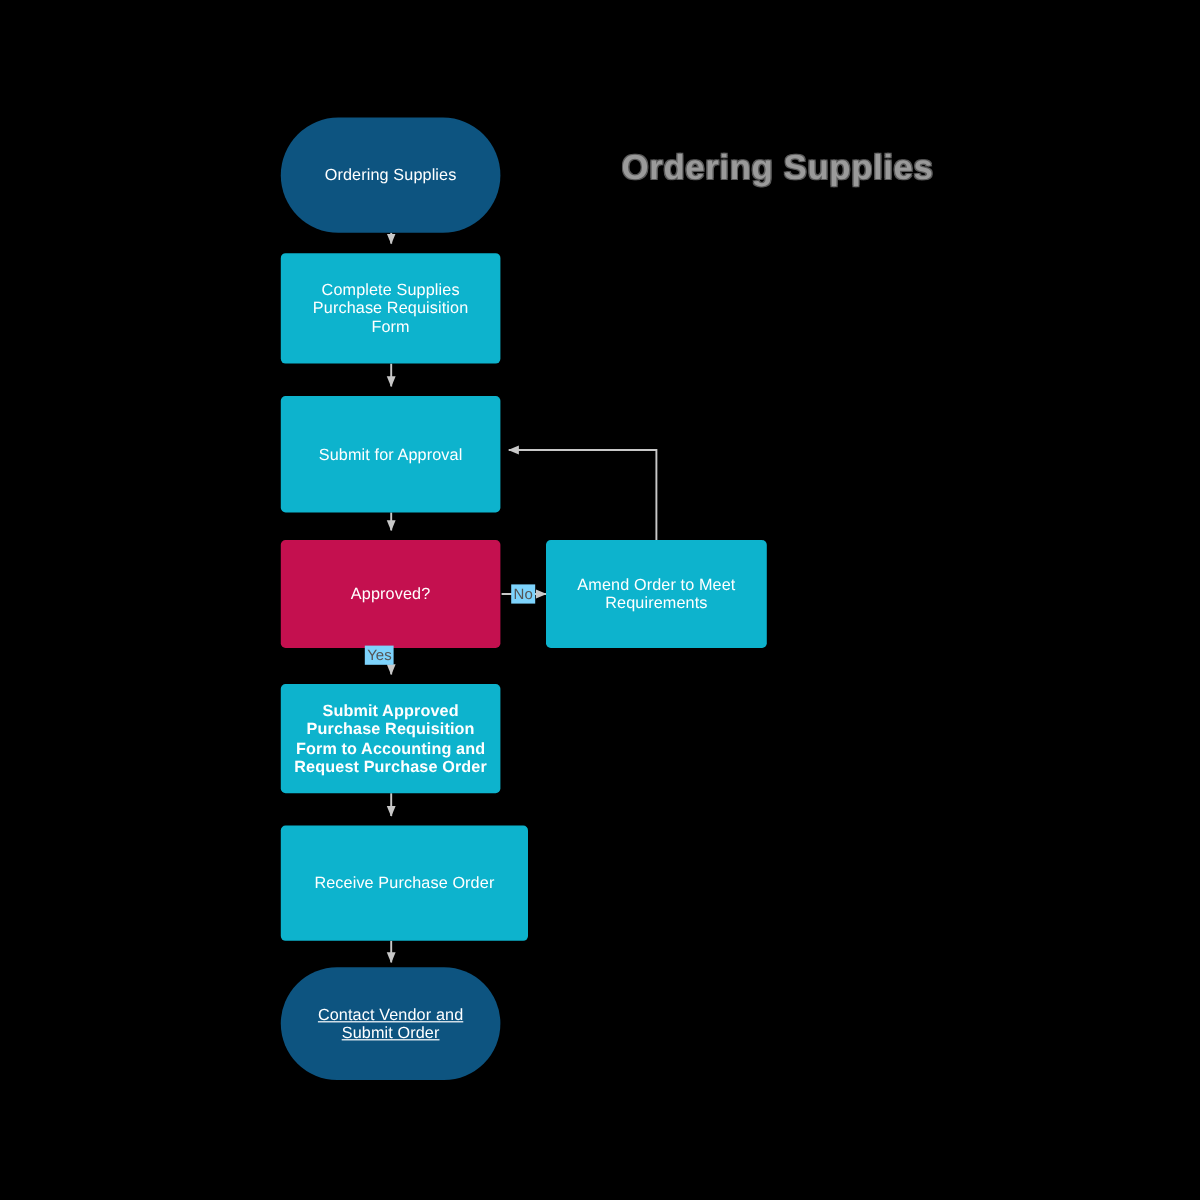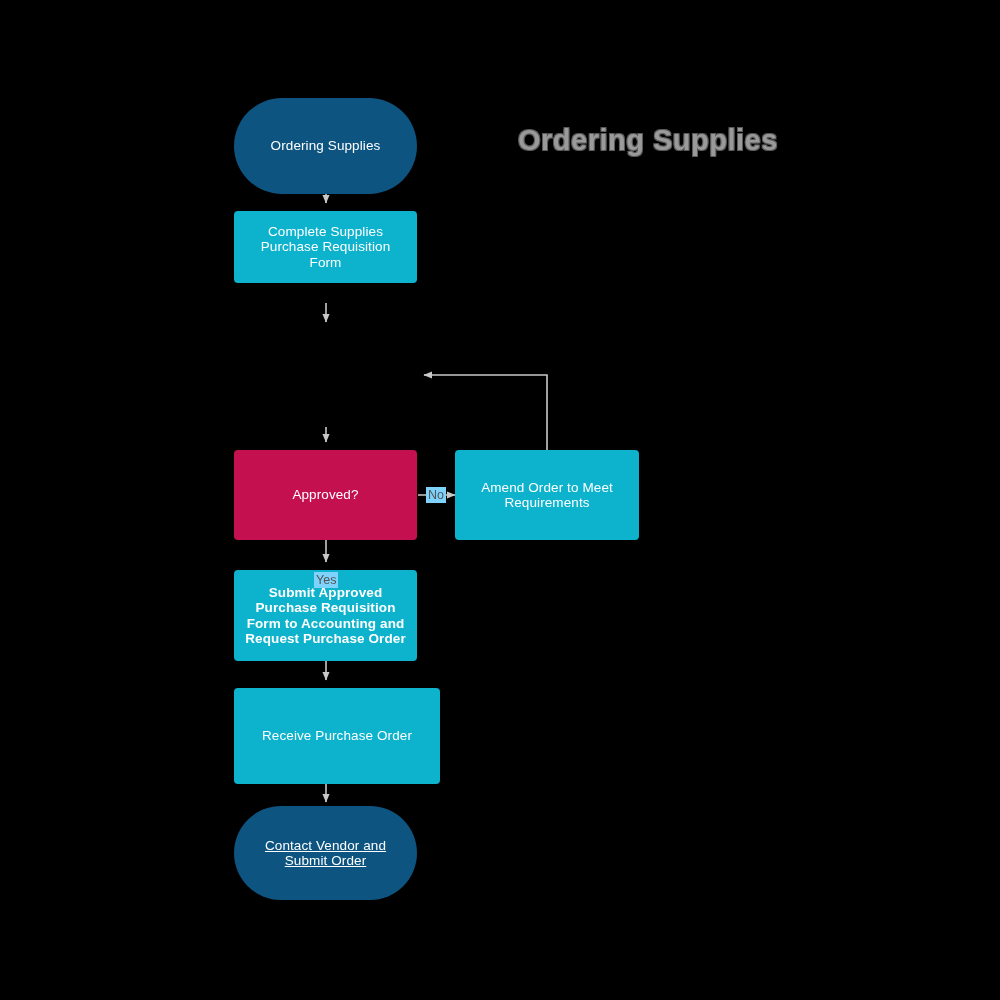--- a/index.html
+++ b/index.html
@@ -105,26 +105,29 @@
 
     <path d="M326,784 L326,802" stroke="#c8c8c8" stroke-width="1.6" fill="none" marker-end="url(#arrowhead)"></path>
   </svg>
 
   <div class="diagram-title" style="left:518px; top:124px;">Ordering Supplies</div>
 
   <div class="node node-terminator" style="left:234px; top:98px; width:183px; height:96px;">
     <span class="node-label">Ordering Supplies</span>
   </div>
 
-  <div class="node node-process" style="left:234px; top:211px; width:183px; height:72px;">
+  <div class="node node-process" style="left:234px; top:211px; width:183px; height:92px;">
     <span class="node-label">Complete Supplies
 Purchase Requisition
 Form</span>
   </div>
 
+  <div class="node node-process" style="left:234px; top:330px; width:183px; height:97px;">
+    <span class="node-label">Submit for Approval</span>
+  </div>
 
   <div class="node node-decision" style="left:234px; top:450px; width:183px; height:90px;">
     <span class="node-label">Approved?</span>
   </div>
 
   <div class="node node-process" style="left:455px; top:450px; width:184px; height:90px;justify-content:center;">
     <span class="node-label">Amend Order to Meet
 Requirements</span>
   </div>
 
@@ -139,15 +142,15 @@
     <span class="node-label">Receive Purchase Order</span>
   </div>
 
   <div class="node node-terminator" style="left:234px; top:806px; width:183px; height:94px;text-decoration:underline;">
     <span class="node-label">Contact Vendor and
 Submit Order</span>
   </div>
 
   <div class="edge-label" style="left:426px; top:487px;">No</div>
 
-  <div class="edge-label" style="left:314px; top:538px;margin-top:34px;">Yes</div>
+  <div class="edge-label" style="left:304px; top:538px;">Yes</div>
 
 </div>
 
 </body></html>

